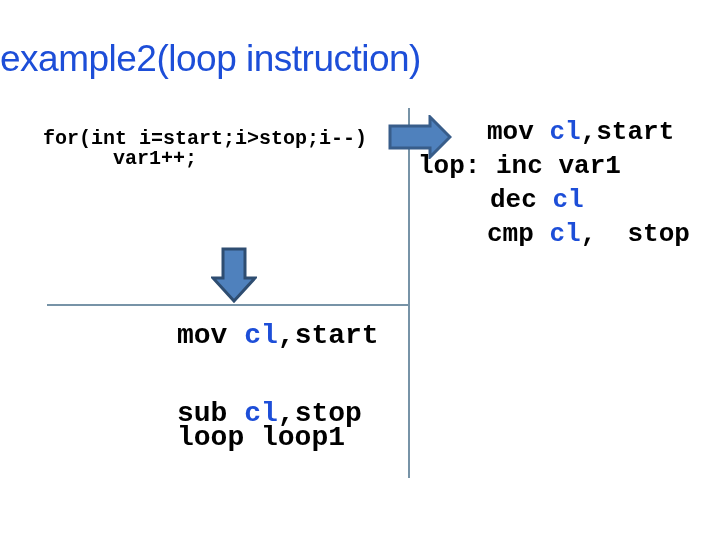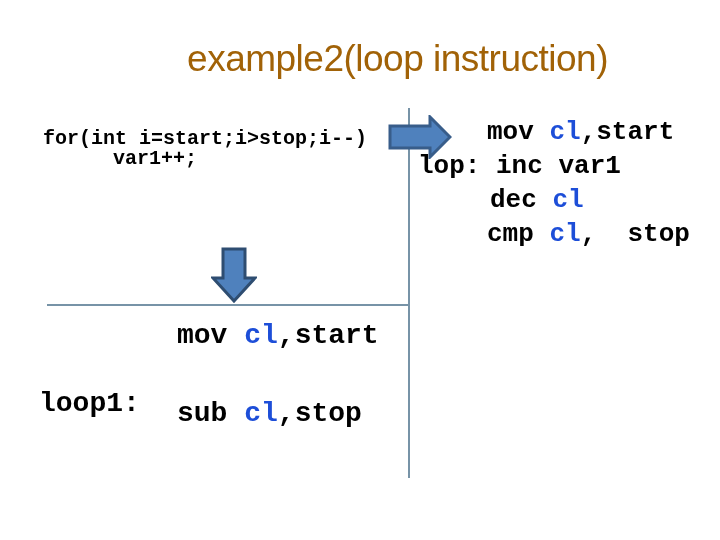--- a/index.html
+++ b/index.html
@@ -3,22 +3,22 @@
 <meta charset="utf-8">
 <style>
   html,body{margin:0;padding:0;background:#888;}
   #slide{
     position:relative; width:720px; height:540px;
     background:#ffffff; overflow:hidden;
     font-family:"Liberation Sans", sans-serif;
   }
   #title{
     position:absolute; left:0; top:40px; width:608px;
-    text-align:right; font-size:37px; letter-spacing:-0.5px;
-    color:#a16207; line-height:1;
+    text-align:left; font-size:37px; letter-spacing:-0.5px;
+    color:#1d4ed8; line-height:1;
   }
   .code{
     position:absolute; font-family:"Liberation Mono","DejaVu Sans Mono",monospace;
     font-weight:bold; color:#000000; white-space:pre;
   }
   .cs{ font-size:20px; line-height:19px; }
   #cs1{ left:43px;  top:129px; }
   #cs2{ left:113px; top:149px; }
   .ra{ font-size:26px; line-height:26px; }
   #r0{ left:487px; top:119px; }
@@ -65,15 +65,15 @@
     <polygon points="12,2 34,2 34,31 44,31 23,54 2,31 12,31"></polygon>
   </svg>
 
   <div id="r0" class="code ra"><span>mov </span><span class="cy">cl</span><span>,start</span></div>
   <div id="r1" class="code ra"><span>lop: inc var1</span></div>
   <div id="r2" class="code ra"><span>dec </span><span class="cy">cl</span></div>
   <div id="r3" class="code ra"><span>cmp </span><span class="cy">cl</span><span>,  stop</span></div>
 
   <div id="b0" class="code ba"><span>mov </span><span class="cy">cl</span><span>,start</span></div>
   <div id="b1" class="code ba"><span>sub </span><span class="cy">cl</span><span>,stop</span></div>
-  <div id="b2l" class="code ba">loop1:</div>
+  <div id="b3" class="code ba"><span>loop loop1</span></div>
 
 </div>
 
 </body></html>

